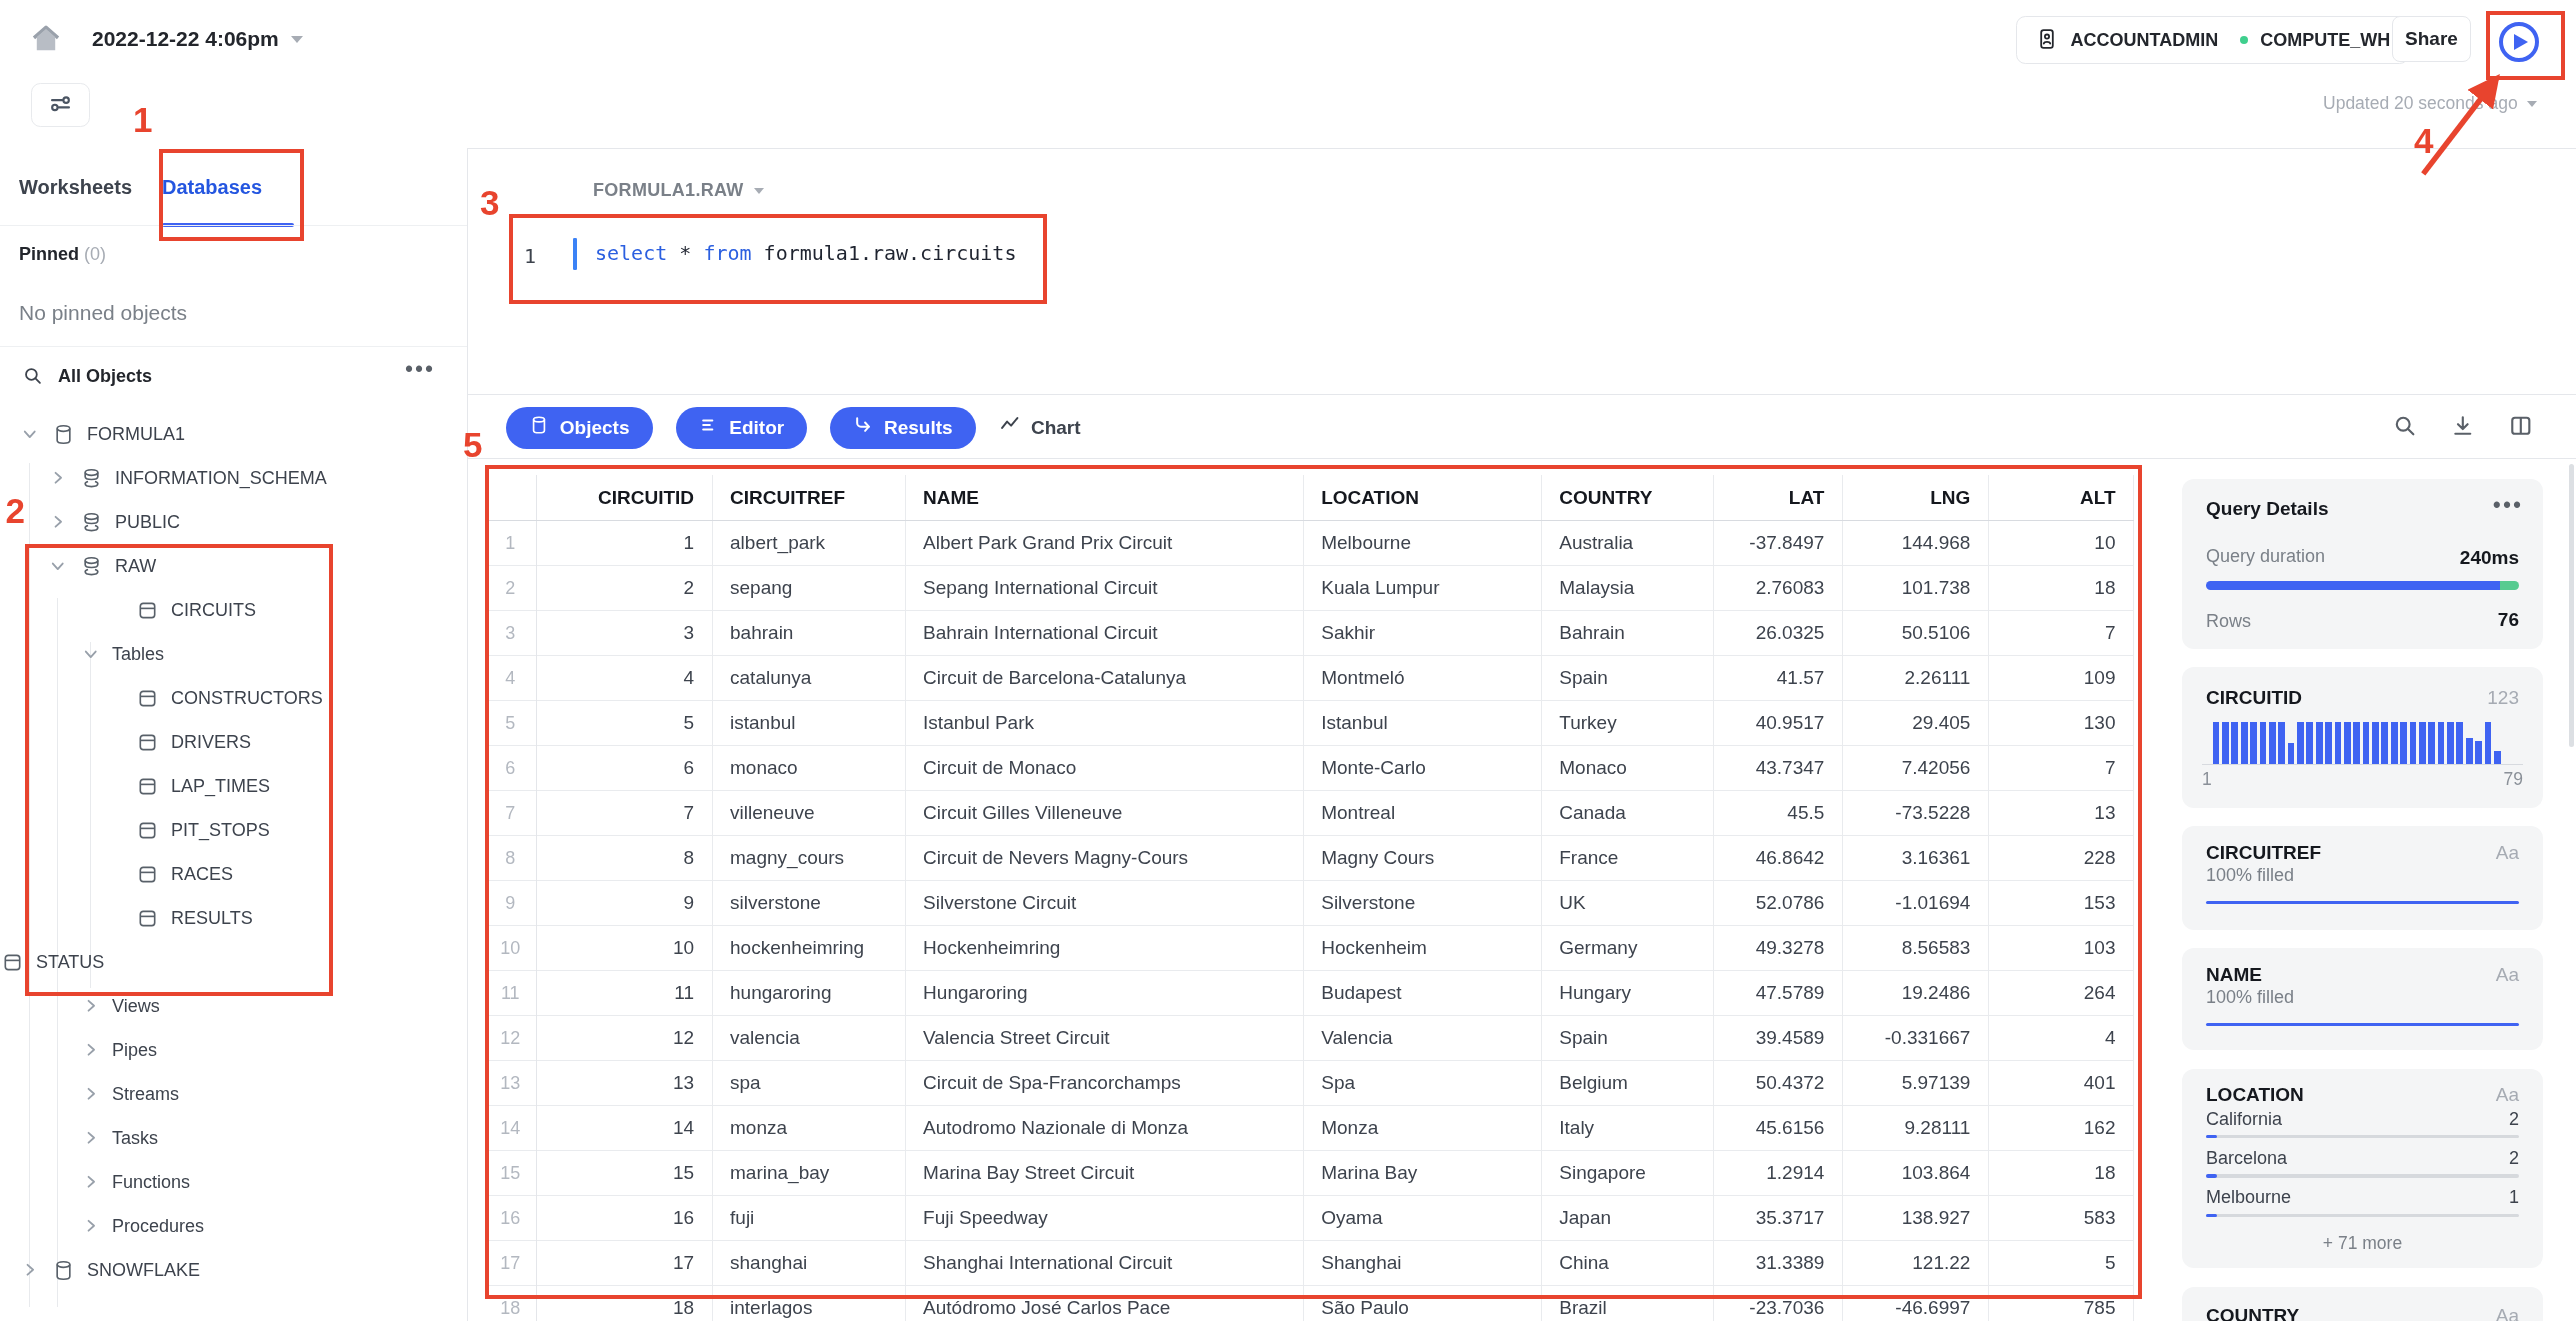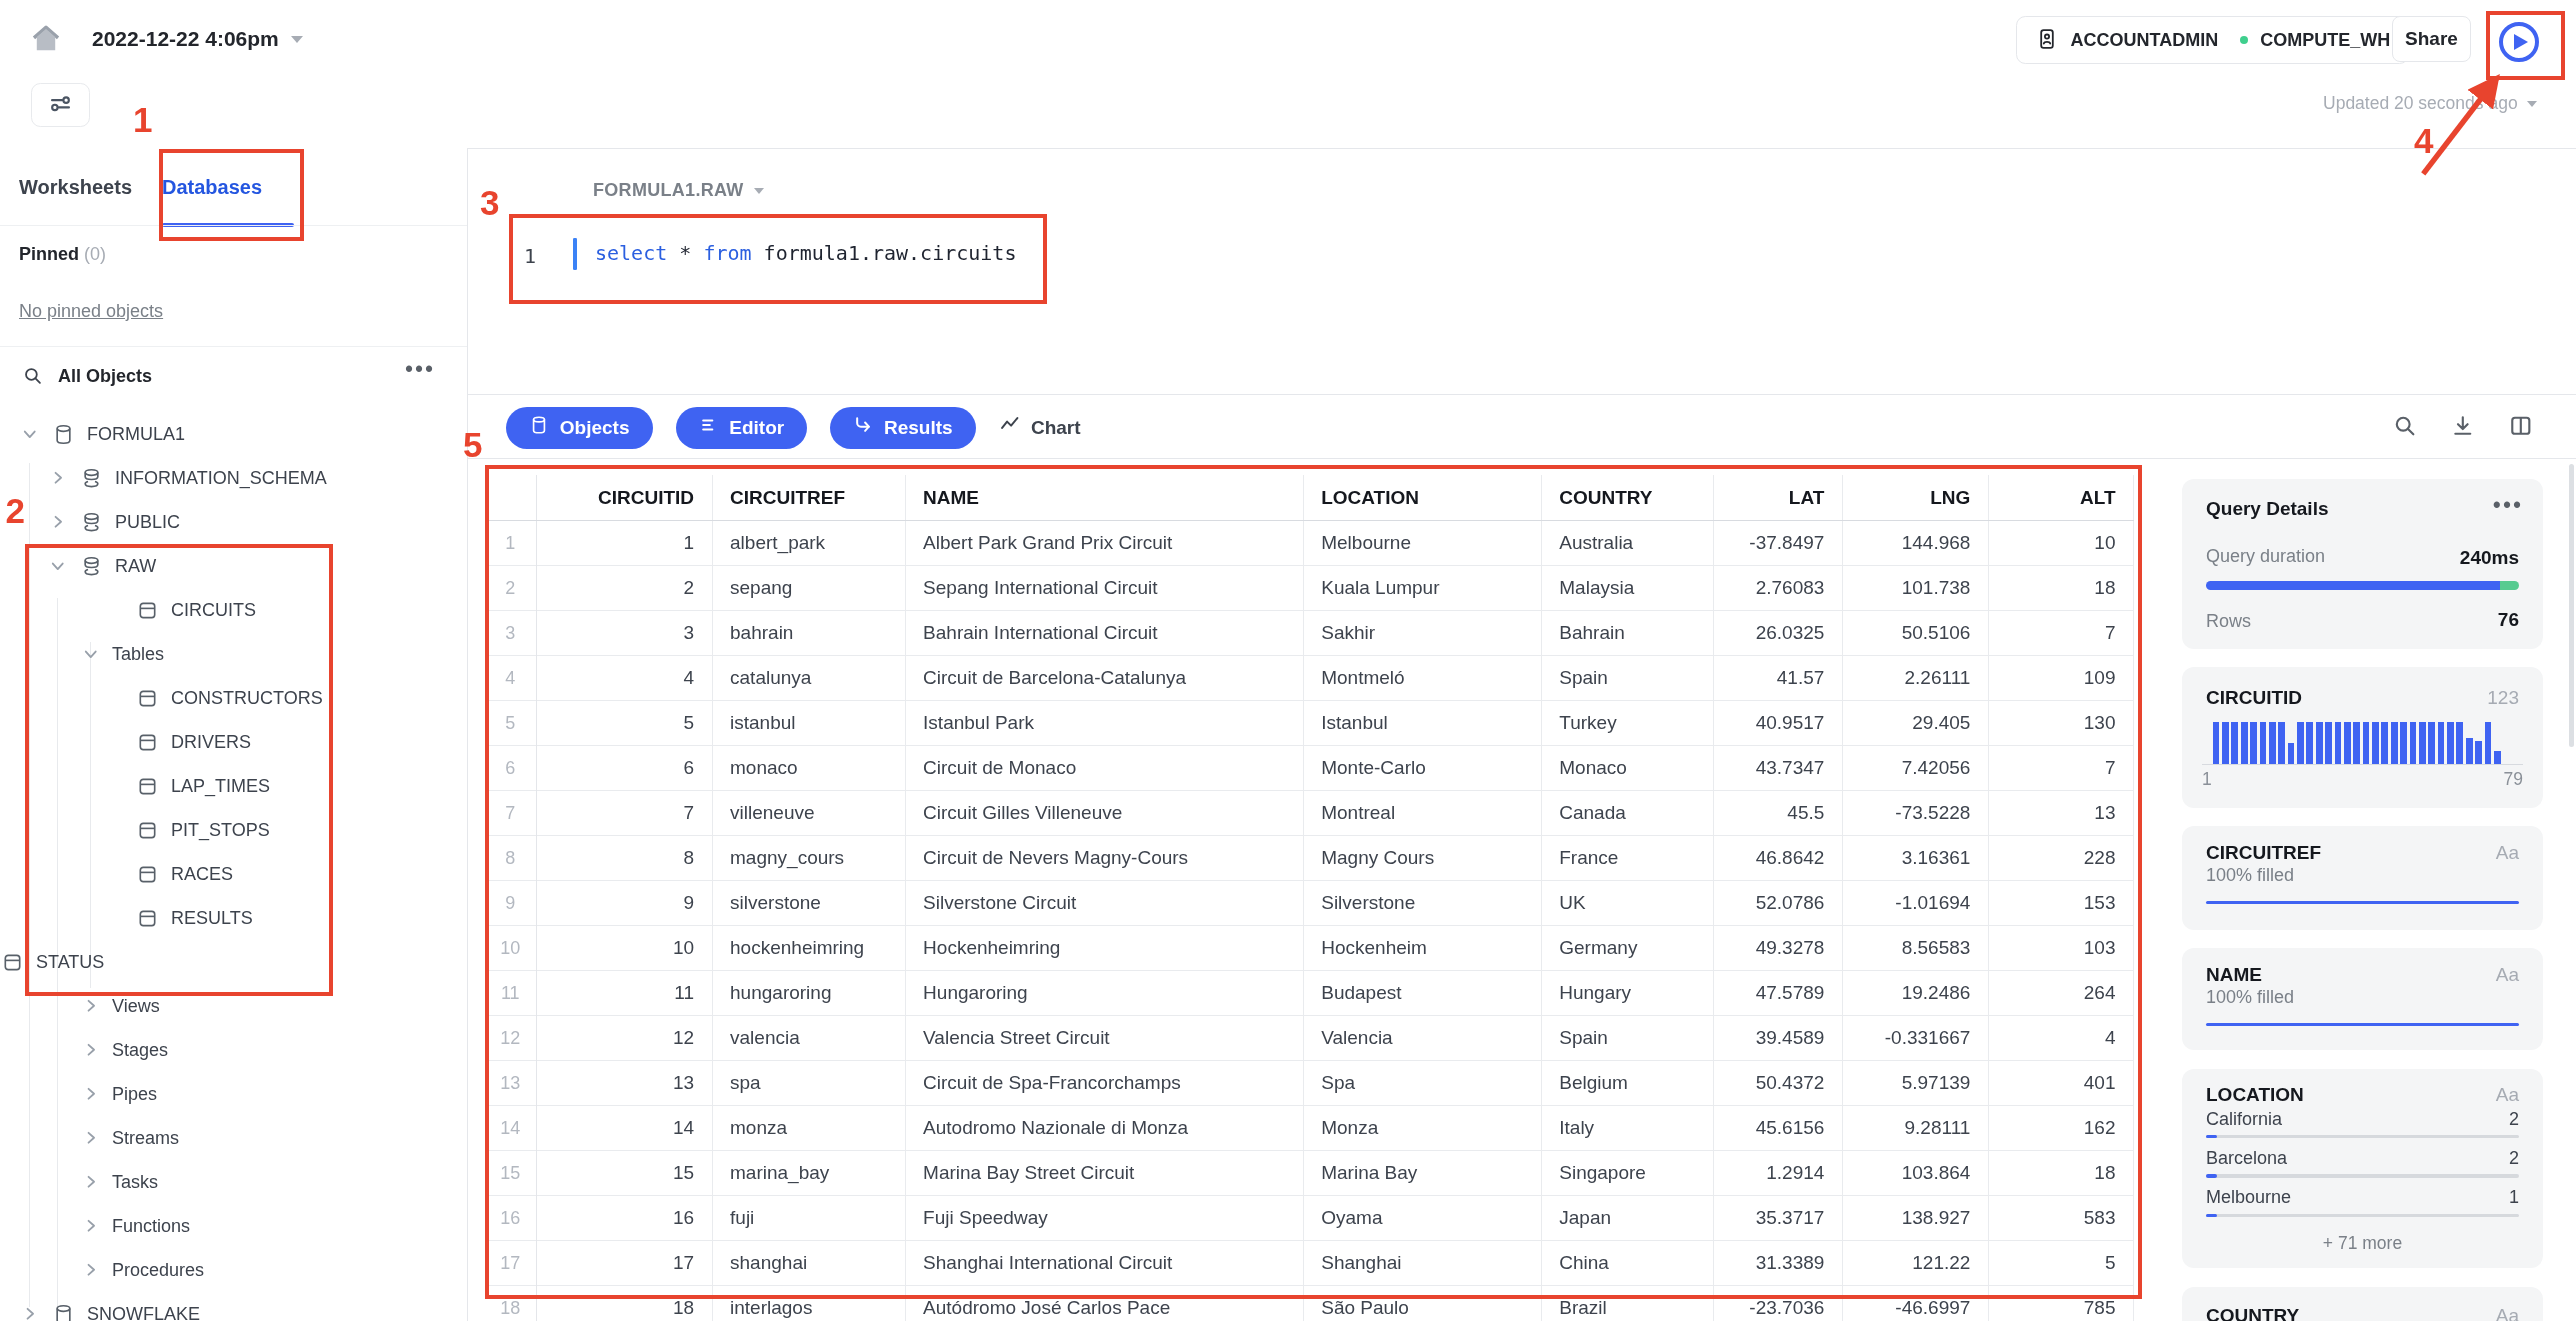--- a/index.html
+++ b/index.html
@@ -143,21 +143,21 @@
   <aside id="sidebar">
     <div class="side-tab" style="left:19px;top:28px;color:#3d434d;">Worksheets</div>
     <div class="side-tab" style="left:162px;top:28px;color:#2456e0;">Databases</div>
     <div id="tab-underline"></div>
     <div class="sdiv" style="top:77px;"></div>
 
     <div class="abs" style="left:19px;top:96px;font-size:18px;">
       <span style="font-weight:700;">Pinned</span>
       <span style="color:#a7acb4;">(0)</span>
     </div>
-    <div class="abs" style="left:19px;top:153px;font-size:18px;color:#7a8088;text-decoration:underline;">No pinned objects</div>
+    <div class="abs" style="left:19px;top:153px;font-size:21px;color:#7a8088;">No pinned objects</div>
     <div class="sdiv" style="top:198px;"></div>
 
     <div class="abs" style="left:21.5px;top:217px;display:flex;align-items:center;gap:15px;cursor:pointer;">
       <span>
         <svg width="21.5" height="21.5" viewBox="0 0 24 24" fill="none" stroke="#3d434d" stroke-width="2">
             <circle cx="10.5" cy="10.5" r="6"></circle>
             <path d="M15 15l5 5" stroke-linecap="round"></path>
           </svg>
       </span>
       <span style="font-size:18px;font-weight:600;">All Objects</span>
@@ -309,28 +309,20 @@
           </span>
           <span class="lab">STATUS</span>
         </div>
         <div class="titem" style="padding-left: 81px;">
           <span class="chev">
             <svg width="17.5" height="17.5" viewBox="0 0 16 16" fill="none" stroke="#98a0aa" stroke-width="1.7" stroke-linecap="round" stroke-linejoin="round">
               <path d="M6 3.5 11 8l-5 4.5"></path>
             </svg>
           </span>
           <span class="lab">Views</span>
-        </div>
-        <div class="titem" style="padding-left: 81px;">
-          <span class="chev">
-            <svg width="17.5" height="17.5" viewBox="0 0 16 16" fill="none" stroke="#98a0aa" stroke-width="1.7" stroke-linecap="round" stroke-linejoin="round">
-              <path d="M6 3.5 11 8l-5 4.5"></path>
-            </svg>
-          </span>
-          <span class="lab">Stages</span>
         </div>
         <div class="titem" style="padding-left: 81px;">
           <span class="chev">
             <svg width="17.5" height="17.5" viewBox="0 0 16 16" fill="none" stroke="#98a0aa" stroke-width="1.7" stroke-linecap="round" stroke-linejoin="round">
               <path d="M6 3.5 11 8l-5 4.5"></path>
             </svg>
           </span>
           <span class="lab">Pipes</span>
         </div>
         <div class="titem" style="padding-left: 81px;">

